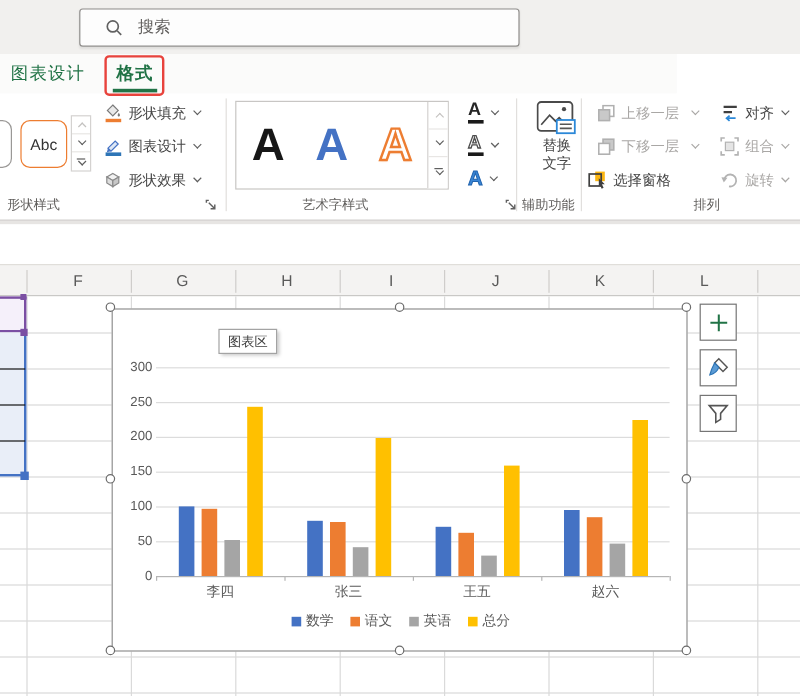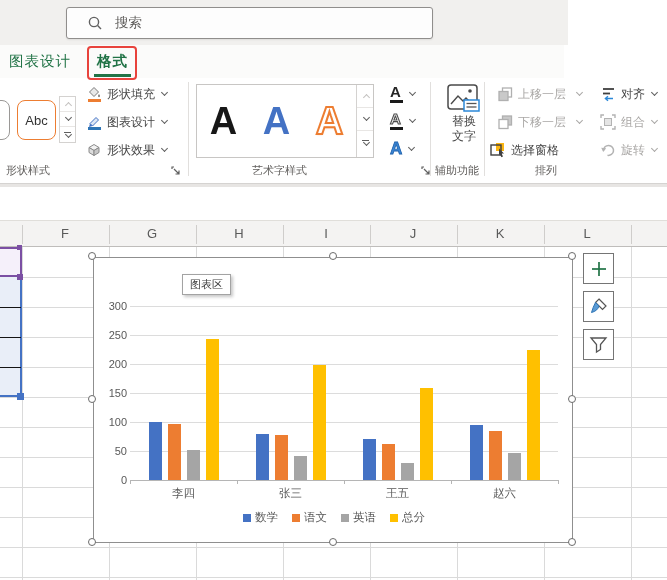--- a/index.html
+++ b/index.html
@@ -2,21 +2,21 @@
 <html><head>
 <meta charset="utf-8">
 <style>
   * { margin:0; padding:0; box-sizing:border-box; }
   html,body { width:667px; height:580px; }
   body { font-family:"Liberation Sans","DejaVu Sans",sans-serif; background:#fff; }
   #app { position:relative; width:667px; height:580px; overflow:hidden; background:#fff; }
   .abs { position:absolute; }
 
   
-  #topbar { left:0; top:0; width:568px; height:45px; background:#f1f0ee; }
+  #topbar { left:0; top:0; width:667px; height:45px; background:#f1f0ee; }
   #searchbox { left:66px; top:7px; width:367px; height:32px; background:#fdfdfd; border:1px solid #908e8c; border-radius:3px; display:flex; align-items:center; padding-left:20px; box-shadow:0 1px 2px rgba(0,0,0,.08); }
   #searchbox .ph { color:#5f5d5b; font-size:13.5px; margin-left:12px; }
 
   
   #tabrow { left:0; top:45px; width:564px; height:33px; background:#fbfbfa; }
   .tab { position:absolute; top:7px; font-size:14.5px; color:#217346; letter-spacing:1px; }
   #tab-underline { left:94px; top:29px; width:37px; height:3px; background:#217346; }
   #red-annotation { left:87px; top:1px; width:50px; height:34px; border:2.5px solid #e8433c; border-radius:4px; background:transparent; z-index:5; }
 
   
@@ -249,21 +249,21 @@
         <span class="chev"></span>
     </div>
     <div class="ritem dis" style="left:600px; top:61px;">
       <svg width="16" height="16">
           <path d="M3.5 8.5 A5 5 0 1 1 7.5 13.3" fill="none" stroke="#b3b3b3" stroke-width="1.5"></path>
           <path d="M1.2 5.8 L6.2 6.2 L3.2 10 Z" fill="#b3b3b3"></path>
         </svg>
       <span>旋转</span>
         <span class="chev"></span>
     </div>
-    <span class="grouplabel" style="left:535px;">排列</span>
+    <span class="grouplabel" style="left:578px;">排列</span>
   </div>
 
   <div class="abs" id="ribbon-bottom"></div>
   <div class="abs" id="gap"></div>
 
   <div class="abs" id="colheaders">
       <div class="colletter" style="left:21.5px;">F</div>
       <div class="colletter" style="left:108.5px;">G</div>
       <div class="colletter" style="left:195.5px;">H</div>
       <div class="colletter" style="left:282.5px;">I</div>

